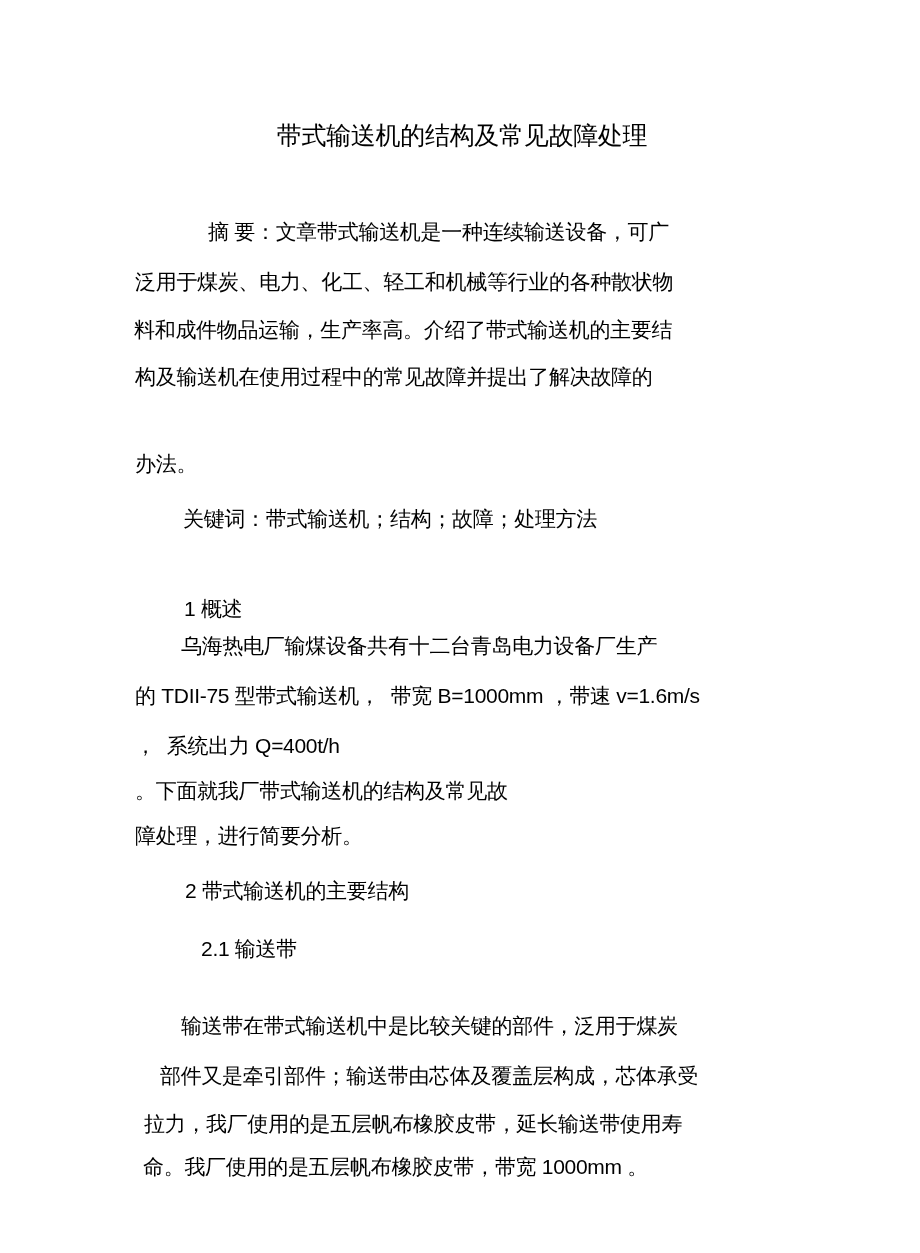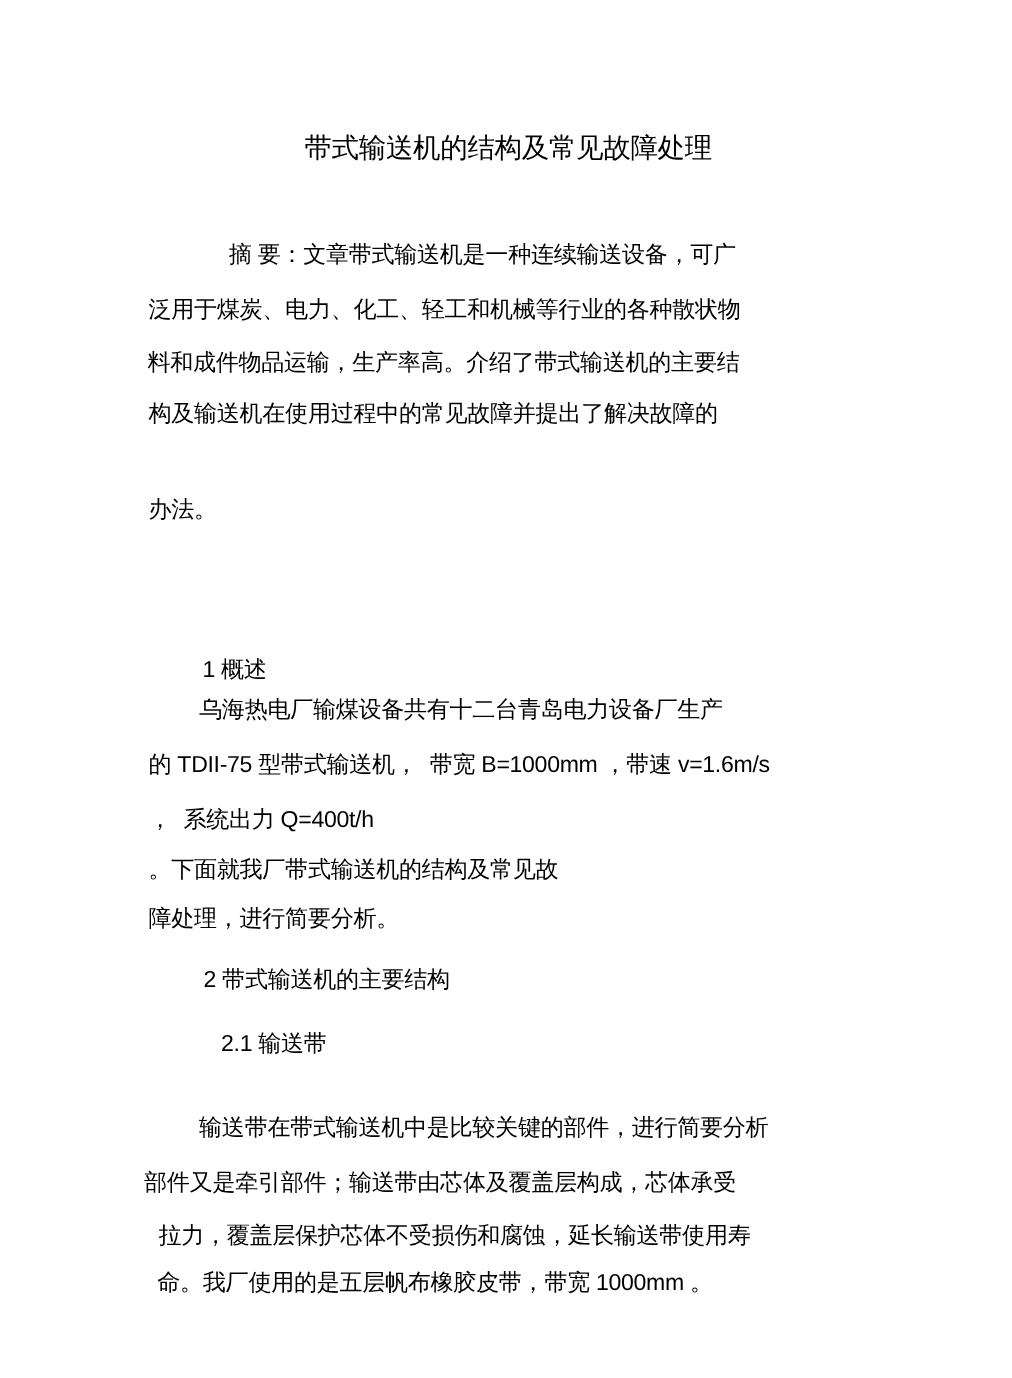--- a/index.html
+++ b/index.html
@@ -36,32 +36,33 @@
   <div class="line doc-title" style="top:118px;">带式输送机的结构及常见故障处理</div>
 
   <section>
     <div class="line" style="top:214px; left:205px;">摘 要：文章带式输送机是一种连续输送设备，可广</div>
     <div class="line" style="top:264px; left:132px;">泛用于煤炭、电力、化工、轻工和机械等行业的各种散状物</div>
     <div class="line" style="top:312px; left:131px;">料和成件物品运输，生产率高。介绍了带式输送机的主要结</div>
     <div class="line" style="top:359px; left:132px;">构及输送机在使用过程中的常见故障并提出了解决故障的</div>
     <div class="line" style="top:406px; left:132px;margin-top:40px;">办法。</div>
   </section>
 
+  <div class="line" style="top:501px; left:180px;">关键词：带式输送机；结构；故障；处理方法</div>
 
   <section>
     <div class="line" style="top:551px; left:181px;margin-top:40px;">1 概述</div>
     <div class="line" style="top:628px; left:178px;">乌海热电厂输煤设备共有十二台青岛电力设备厂生产</div>
     <div class="line" style="top:678px; left:132px;">的 TDII-75 型带式输送机，  带宽 B=1000mm ，带速 v=1.6m/s</div>
     <div class="line" style="top:728px; left:132px;">，  系统出力 Q=400t/h</div>
     <div class="line" style="top:773px; left:132px;">。下面就我厂带式输送机的结构及常见故</div>
     <div class="line" style="top:818px; left:132px;">障处理，进行简要分析。</div>
   </section>
 
   <section>
     <div class="line" style="top:873px; left:182px;">2 带式输送机的主要结构</div>
     <div class="line" style="top:931px; left:182px;margin-left:16px;">2.1 输送带</div>
-    <div class="line" style="top:1008px; left:178px;">输送带在带式输送机中是比较关键的部件，进行简要分析</div>
-    <div class="line" style="top:1058px; left:128px;">部件又是牵引部件；输送带由芯体及覆盖层构成，芯体承受</div>
-    <div class="line" style="top:1106px; left:141px;">拉力，覆盖层保护芯体不受损伤和腐蚀，延长输送带使用寿</div>
+    <div class="line" style="top:1008px; left:178px;">输送带在带式输送机中是比较关键的部件，泛用于煤炭</div>
+    <div class="line" style="top:1058px; left:157px;">部件又是牵引部件；输送带由芯体及覆盖层构成，芯体承受</div>
+    <div class="line" style="top:1106px; left:141px;">拉力，我厂使用的是五层帆布橡胶皮带，延长输送带使用寿</div>
     <div class="line" style="top:1149px; left:140px;text-align:right;">命。我厂使用的是五层帆布橡胶皮带，带宽 1000mm 。</div>
   </section>
 
 </div>
 
 </body></html>

